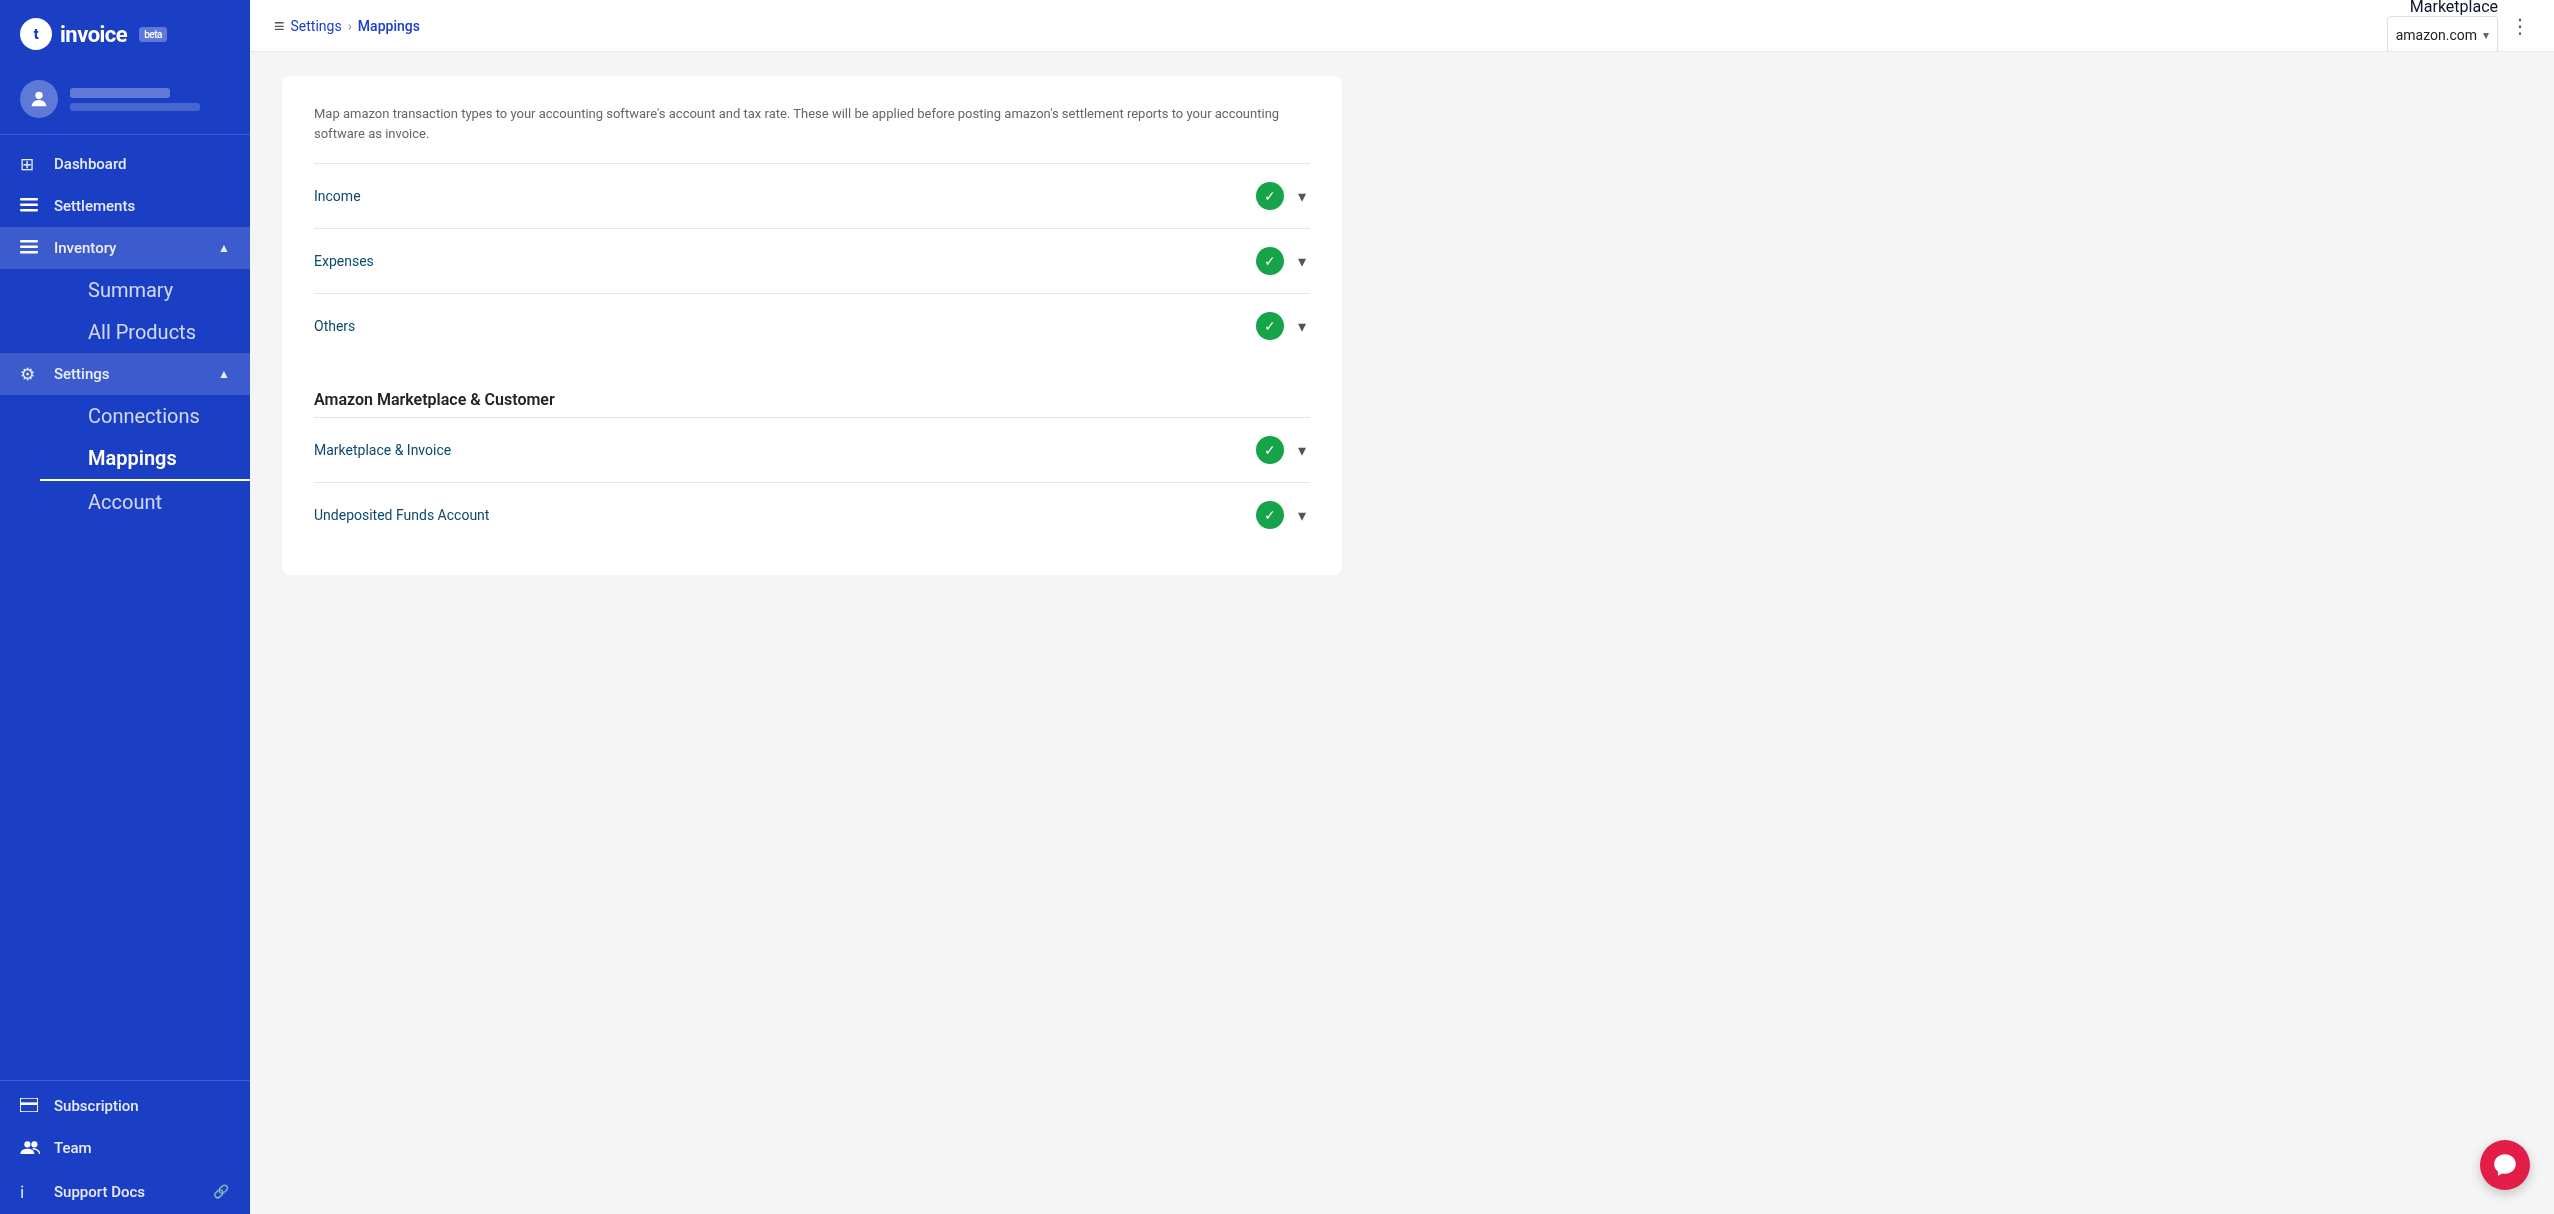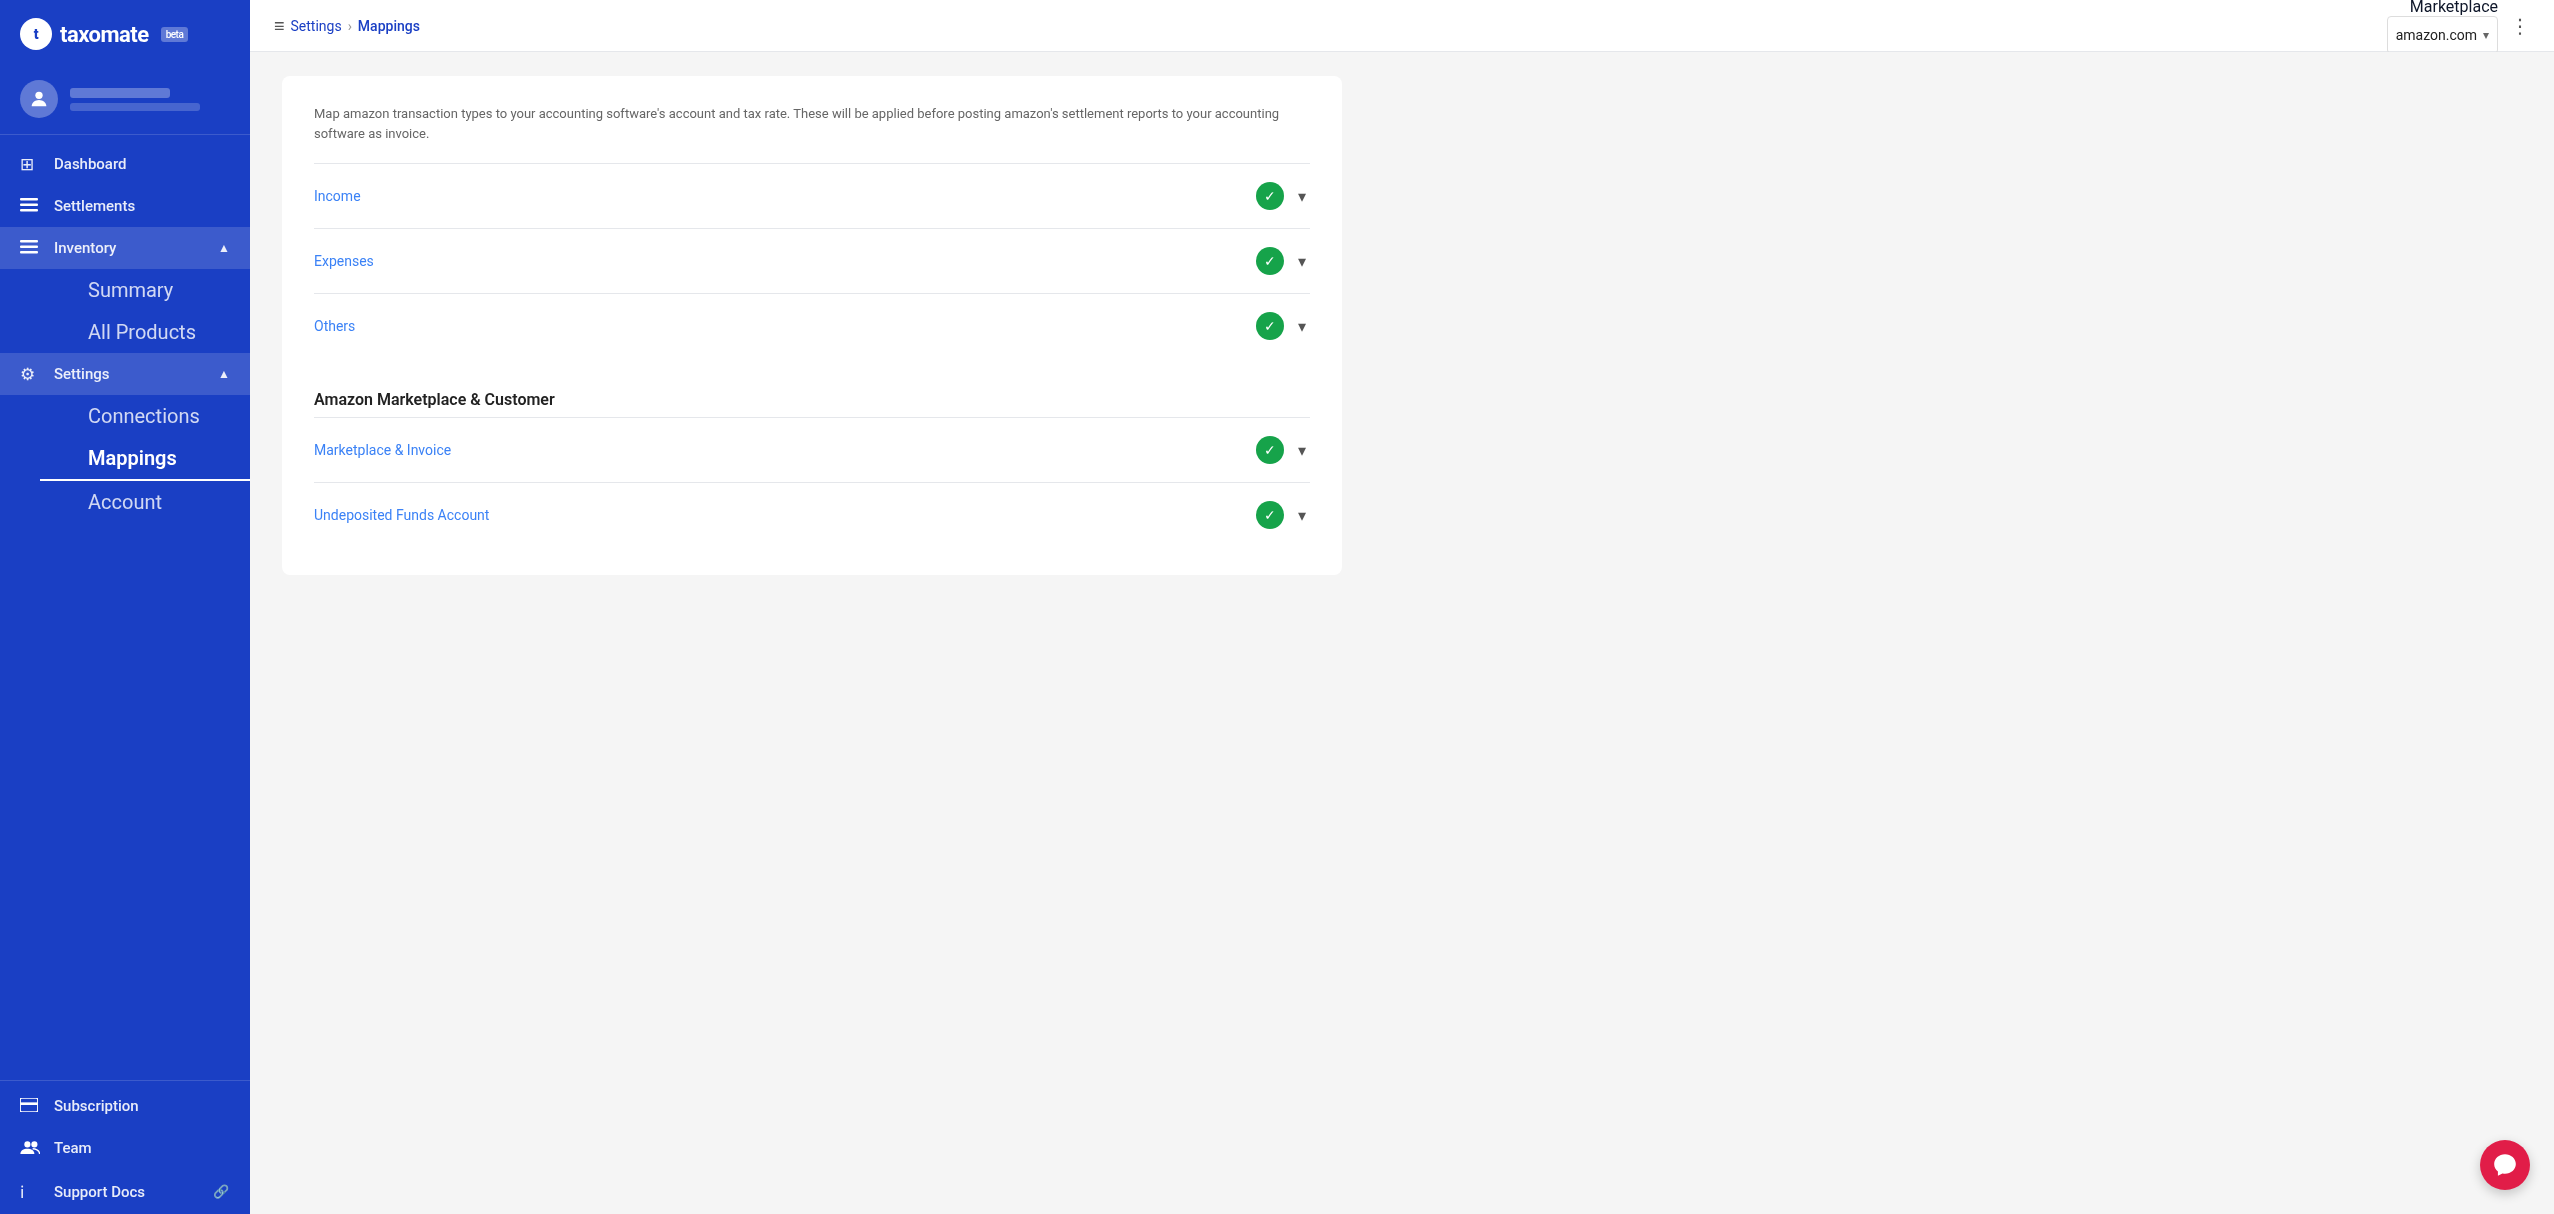--- a/index.html
+++ b/index.html
@@ -187,21 +187,21 @@
     }
     .divider { border: none; border-top: 1px solid #e5e7eb; margin: 0; }
     .mapping-row {
       display: flex;
       align-items: center;
       justify-content: space-between;
       padding: 18px 0;
     }
     .mapping-row-label {
       font-size: 14px;
-      color: #3b82f6;
+      color: #0c4a6e;
       font-weight: 400;
     }
     .mapping-row-actions {
       display: flex;
       align-items: center;
       gap: 10px;
     }
     .check-icon {
       width: 28px;
       height: 28px;
@@ -238,21 +238,21 @@
       cursor: pointer;
       box-shadow: 0 4px 12px rgba(0,0,0,0.2);
     }
   </style>
 </head>
 <body>
 
 <nav class="sidebar">
   <div class="sidebar-logo">
     <span class="logo-icon">t</span>
-    <span>taxomate</span>
+    <span>invoice</span>
       <span class="beta-badge">beta</span>
   </div>
 
   <div class="sidebar-user">
     <div class="avatar">
       <svg width="22" height="22" viewBox="0 0 24 24" fill="white">
           <circle cx="12" cy="8" r="4"></circle>
           <path d="M4 20c0-4 3.6-7 8-7s8 3 8 7" fill="white"></path>
         </svg>
     </div>

